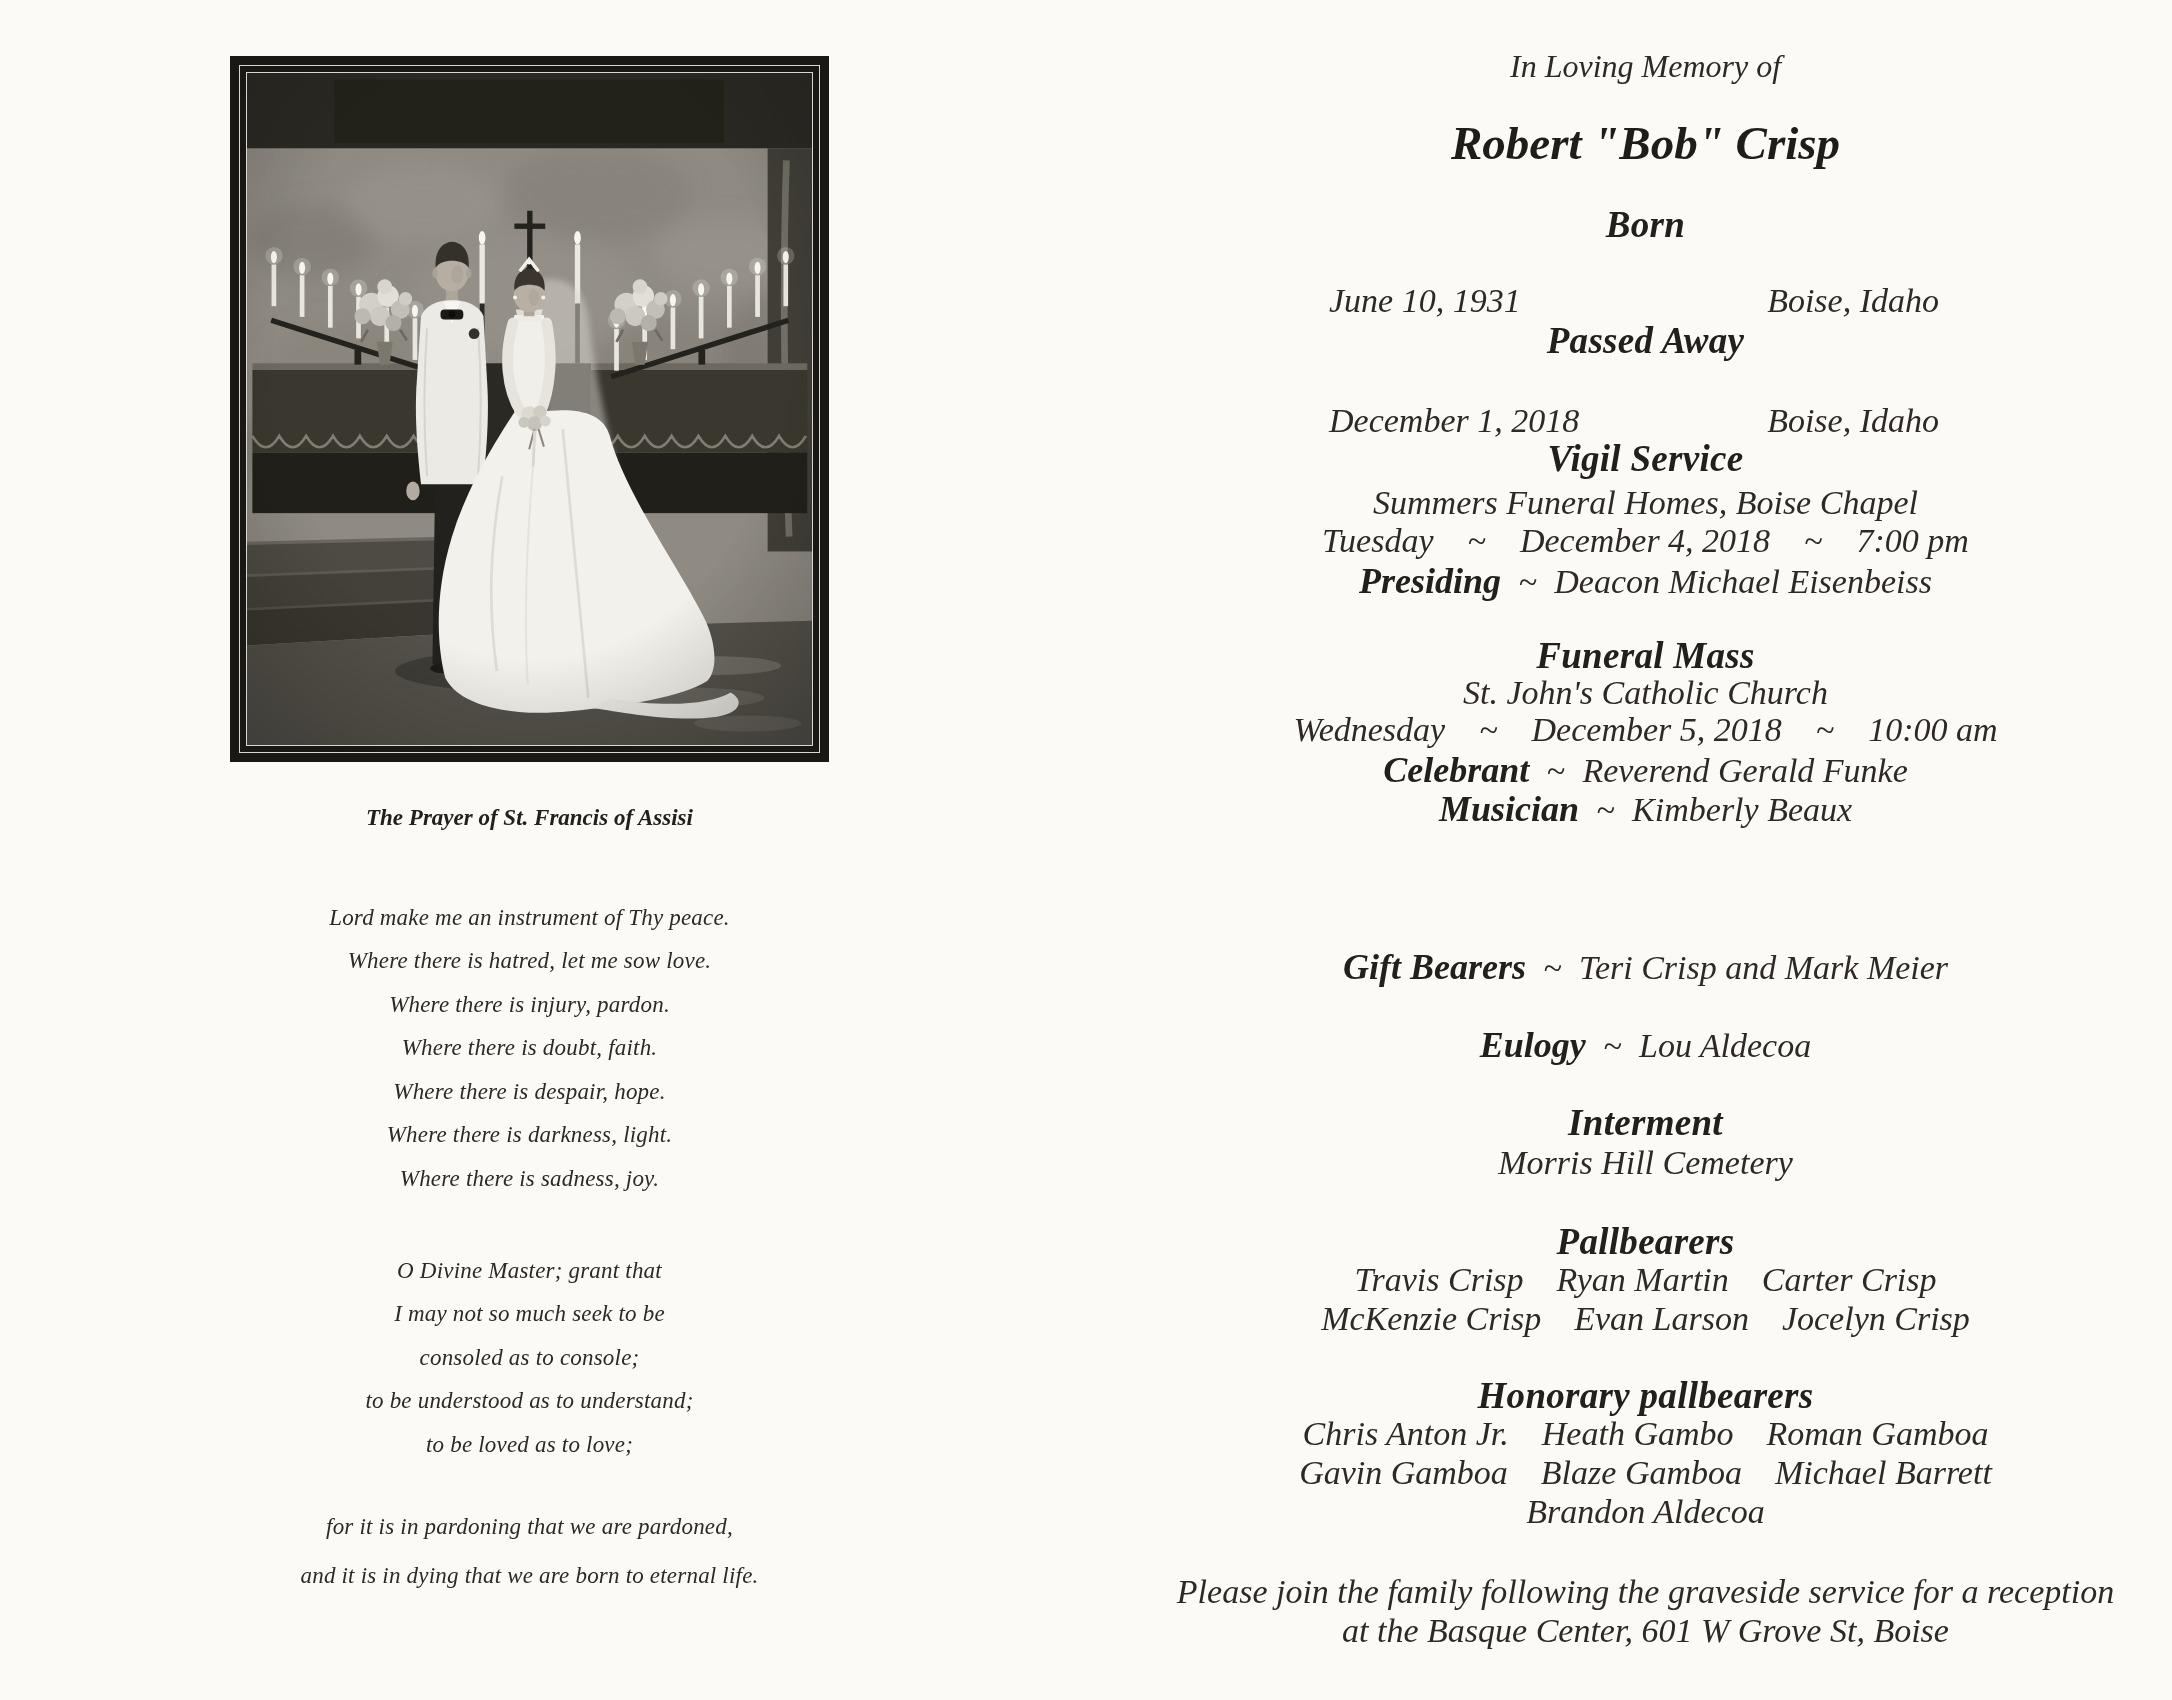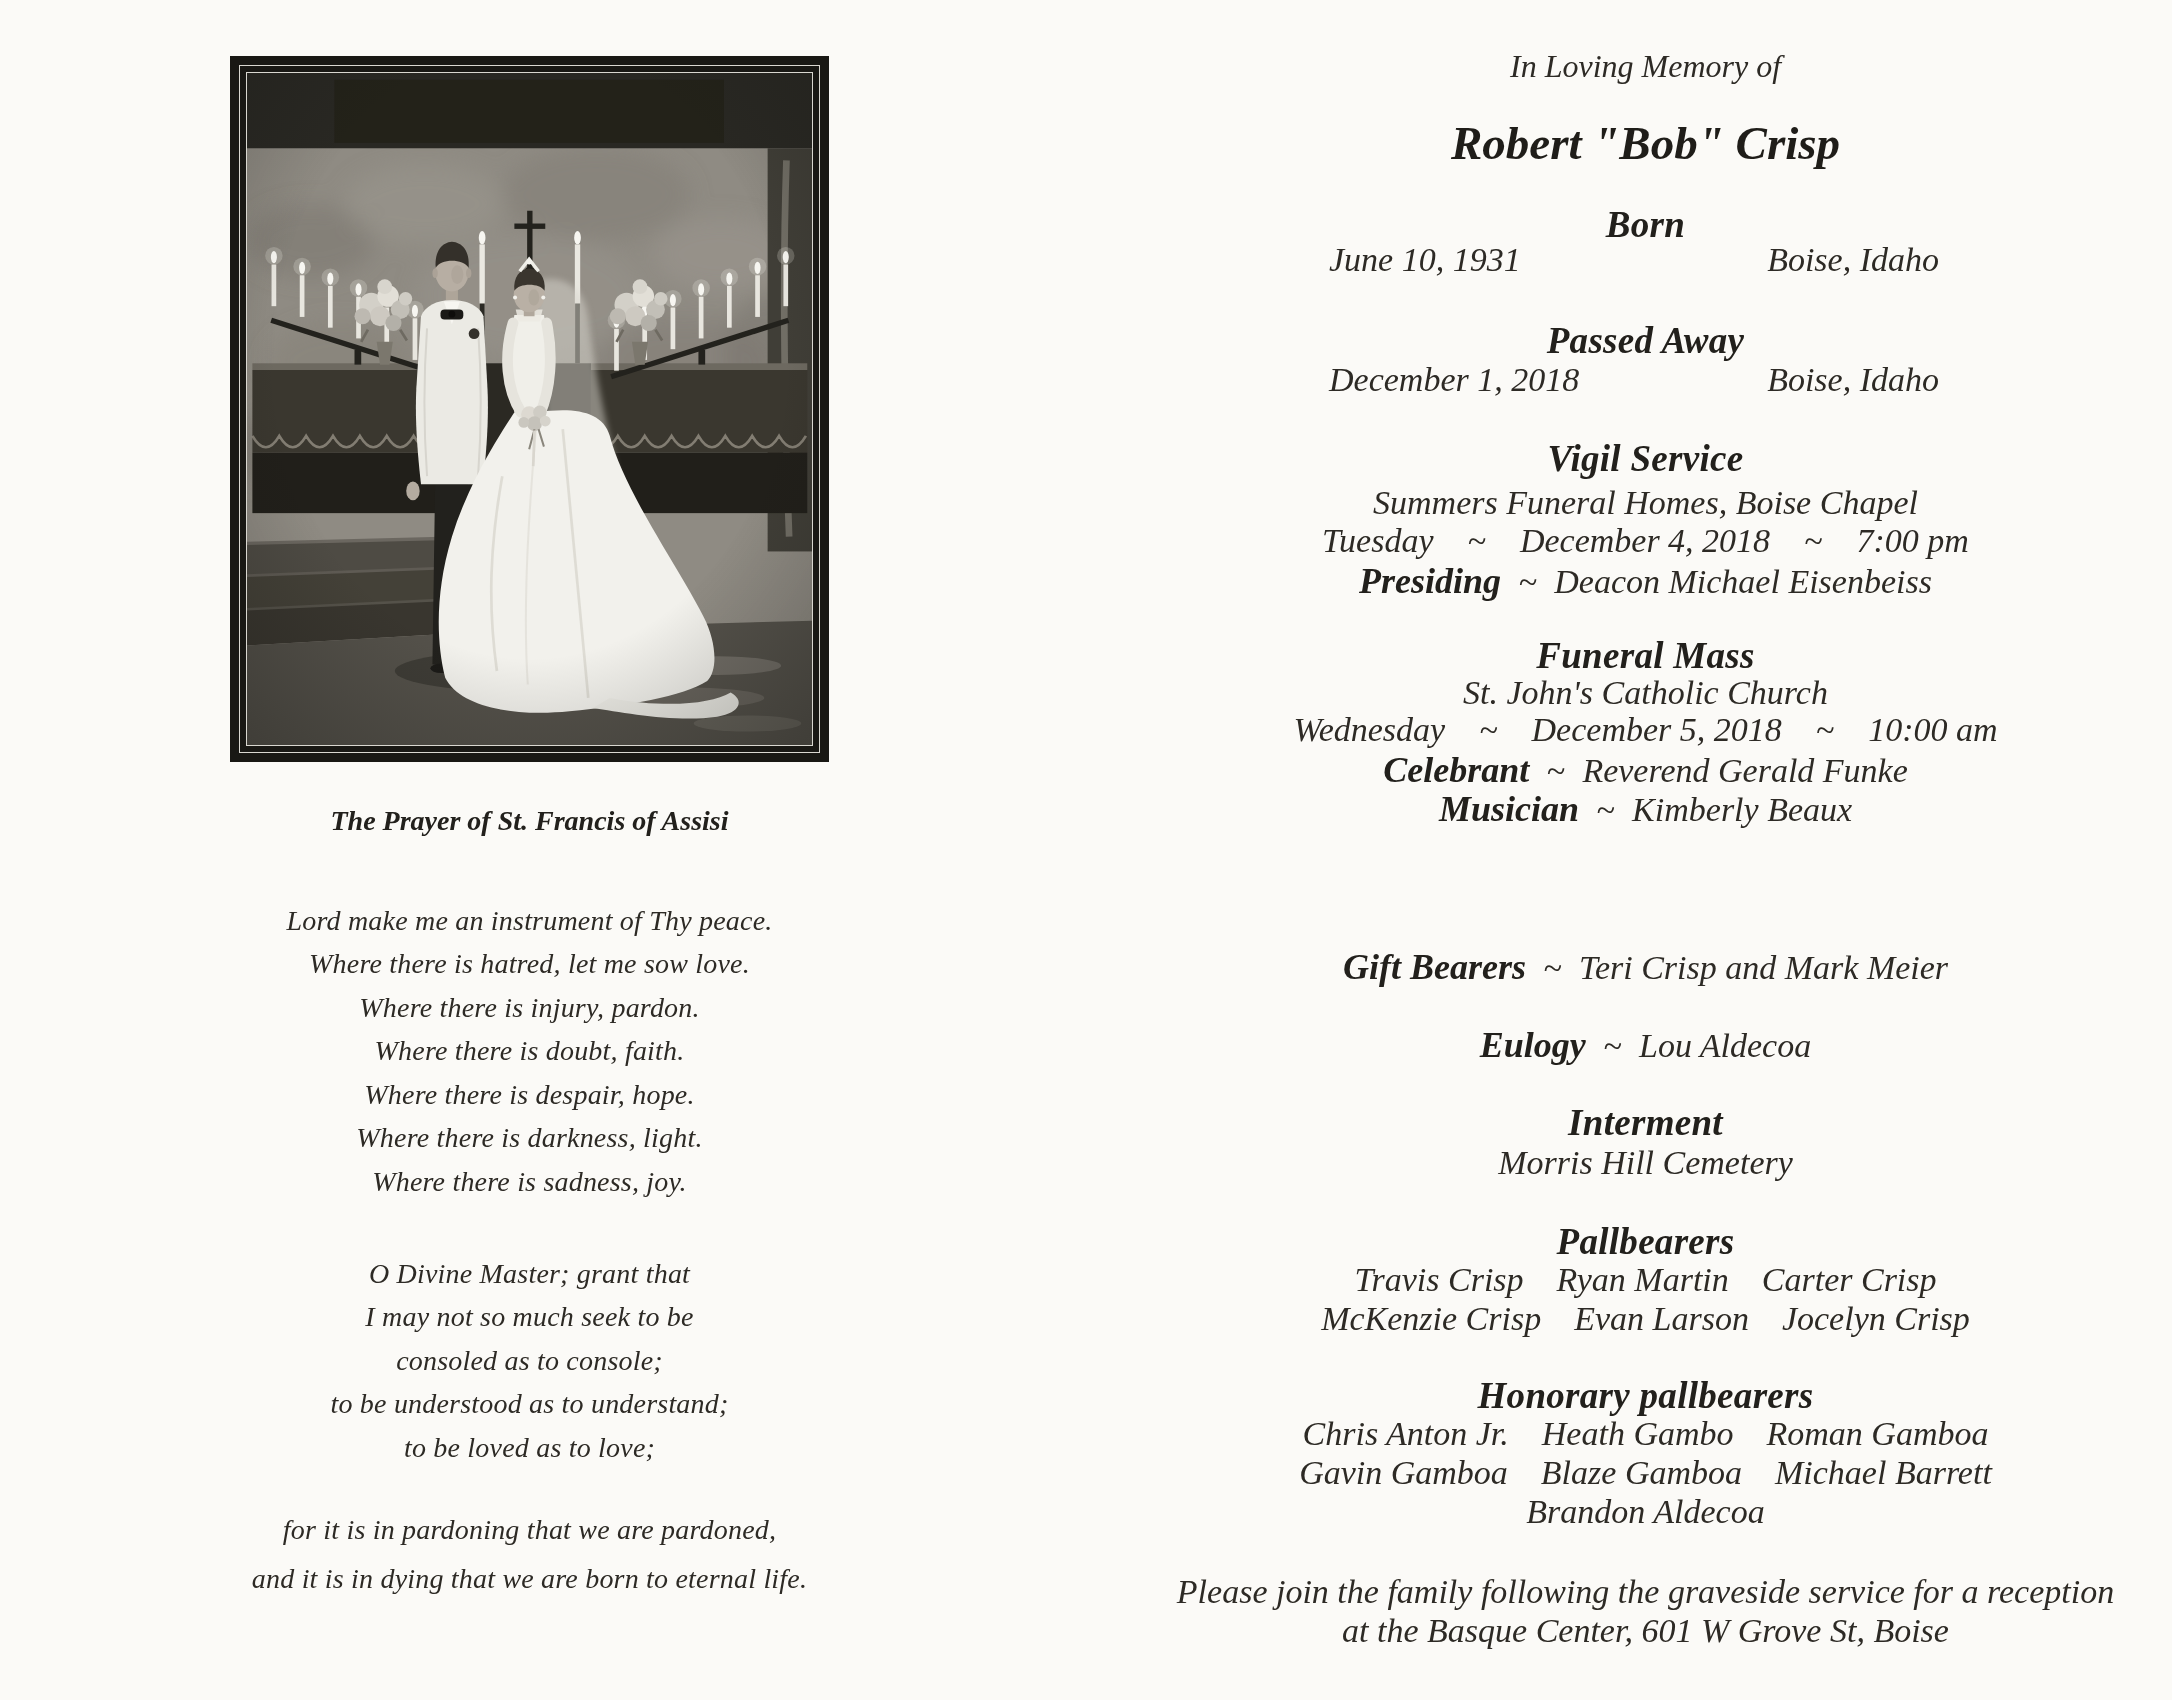--- a/index.html
+++ b/index.html
@@ -13,27 +13,27 @@
     overflow:hidden;
   }
   .page { position:absolute; top:0; height:1409px; }
   .lp { left:0; width:1059px; }
   .rp { left:1119px; width:1053px; }
   .line {
     position:absolute; left:0; width:100%;
     text-align:center; white-space:nowrap;
     font-size:34px; line-height:1.2; color:#2d2a25;
   }
-  .lp .line { font-size:28px; }
+  .lp .line { font-size:23px; }
   .h { font-weight:bold; font-size:37px; color:#22201c; letter-spacing:0.3px; }
   .memorial { font-size:32px; }
   .name-line { font-size:47px; font-weight:bold; color:#1f1d19; }
   .title-line { font-weight:bold; font-size:38px; color:#22201c; }
   .two-col { display:flex; justify-content:space-between; box-sizing:border-box;
-             padding:0 233px 0 210px; text-align:center; }
+             padding:0 233px 0 210px; text-align:center;margin-top:41px; }
   .lbl { font-weight:bold; font-size:36px; color:#22201c; }
   .tilde { margin:0 17.4px; }
   .names-row { display:flex; justify-content:center; gap:33px; }
   .prayer-line { letter-spacing:0.2px; }
 
   
   .photo-frame {
     position:absolute; left:230px; top:56px; width:599px; height:706px;
     background:#191814; padding:8.7px; box-sizing:border-box;
   }

